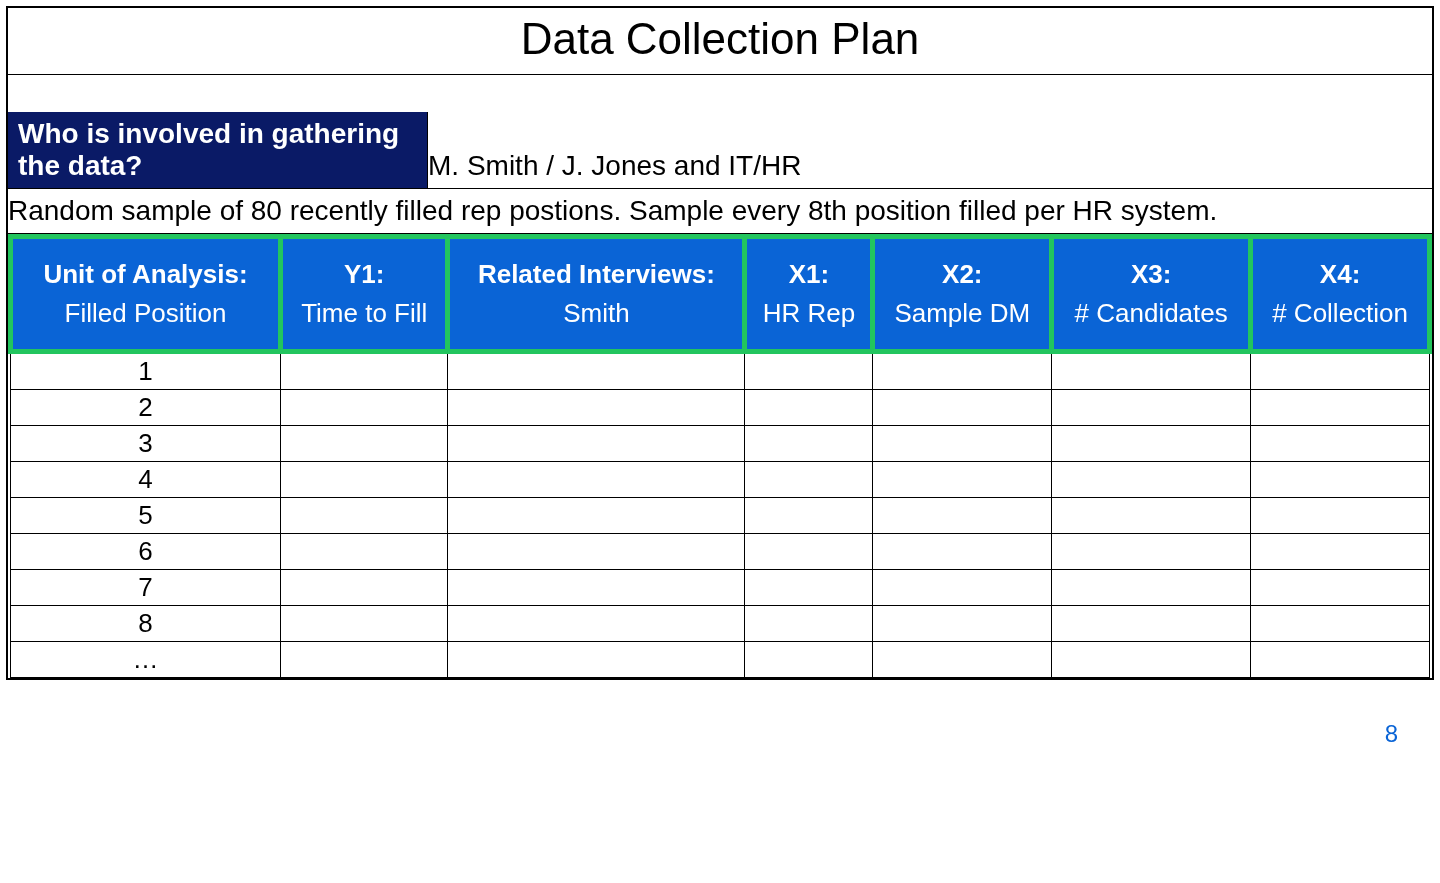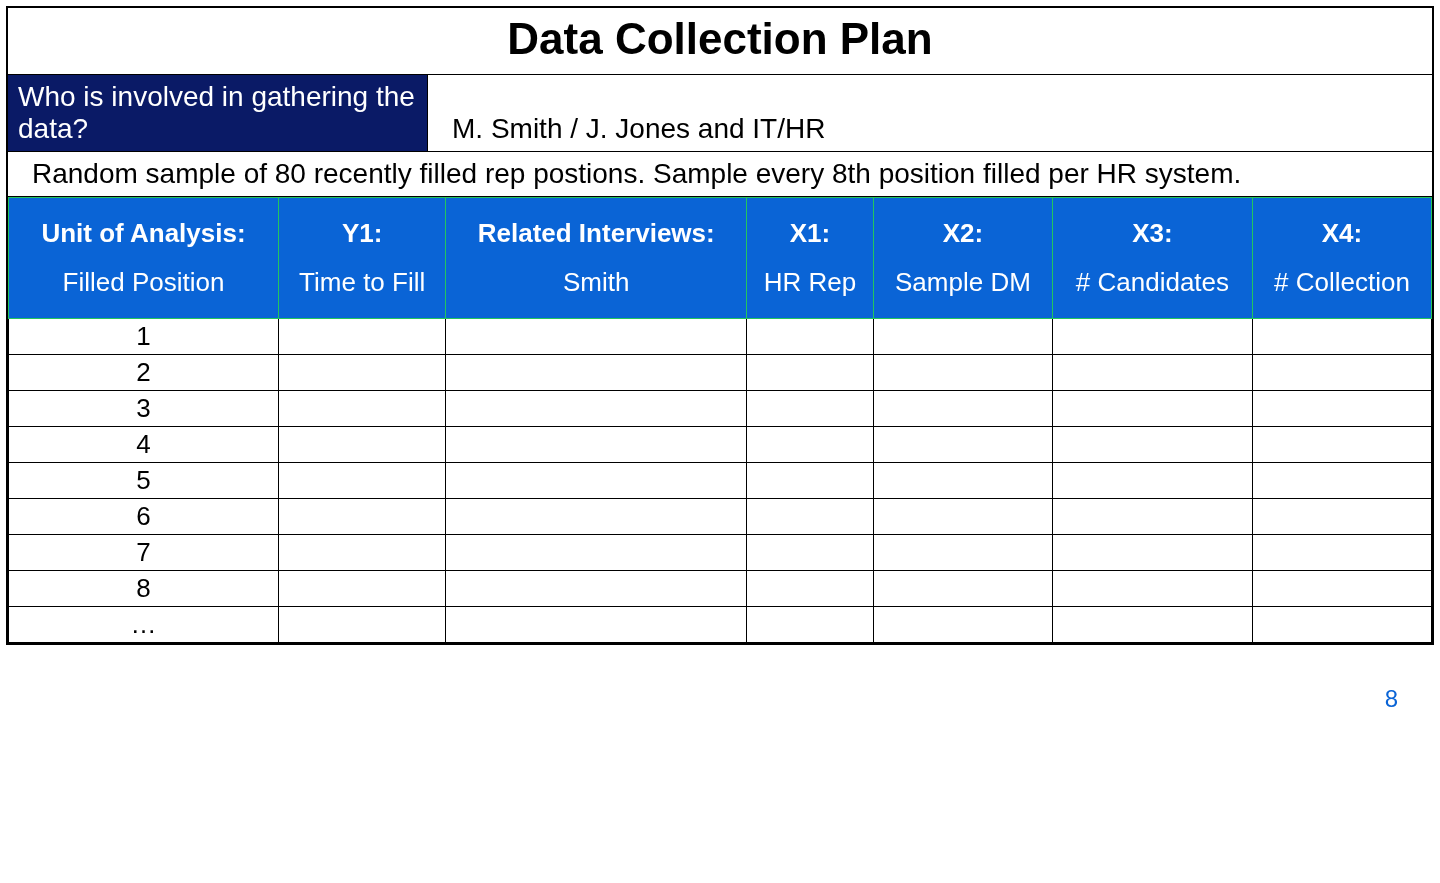--- a/index.html
+++ b/index.html
@@ -9,46 +9,47 @@
       font-family: Arial, Helvetica, sans-serif;
       background: #fff;
       width: 1440px;
     }
     .container {
       border: 2px solid #000;
       width: 100%;
     }
     .title {
       text-align: center;
-      font-weight: bold;
+      font-weight: normal;
       font-size: 44px;
       padding: 6px 0 10px 0;
       border-bottom: 1px solid #000;
     }
     .meta-row {
       display: flex;
       width: 100%;
       border-bottom: 1px solid #000;
     }
     .meta-label {
       background: #0a1a66;
       color: #fff;
-      font-weight: normal;
+      font-weight: bold;
       font-size: 28px;
       padding: 6px 10px;
       width: 420px;
       display: flex;
       align-items: flex-end;
       border-right: 1px solid #000;
       position: relative;
+      margin-top: 37px;
     }
     .meta-value {
       flex: 1;
       font-size: 28px;
-      padding: 6px 24px;
+      padding: 6px 0;
       display: flex;
       align-items: flex-end;
     }
     .meta-label.tall, .meta-value.tall {
       min-height: 70px;
     }
     .indicator {
       position: absolute;
       top: -1px;
       right: -21px;
@@ -61,26 +62,26 @@
     table {
       width: 100%;
       border-collapse: collapse;
     }
     th {
       background: #0a64d6;
       color: #fff;
       font-size: 26px;
       font-weight: normal;
       padding: 20px 6px;
-      border: 1px solid #22c55e;
+      border: 5px solid #22c55e;
       vertical-align: middle;
       text-align: center;
     }
     th .top { font-weight: bold; display: block; }
-    th .bot { display: block; margin-top: 18px; }
+    th .bot { display: block; margin-top: 8px; }
     td {
       border: 1px solid #000;
       font-size: 26px;
       text-align: center;
       height: 34px;
       padding: 2px;
     }
     td:first-child { }
     .col1 { width: 270px; }
     .page-num {

